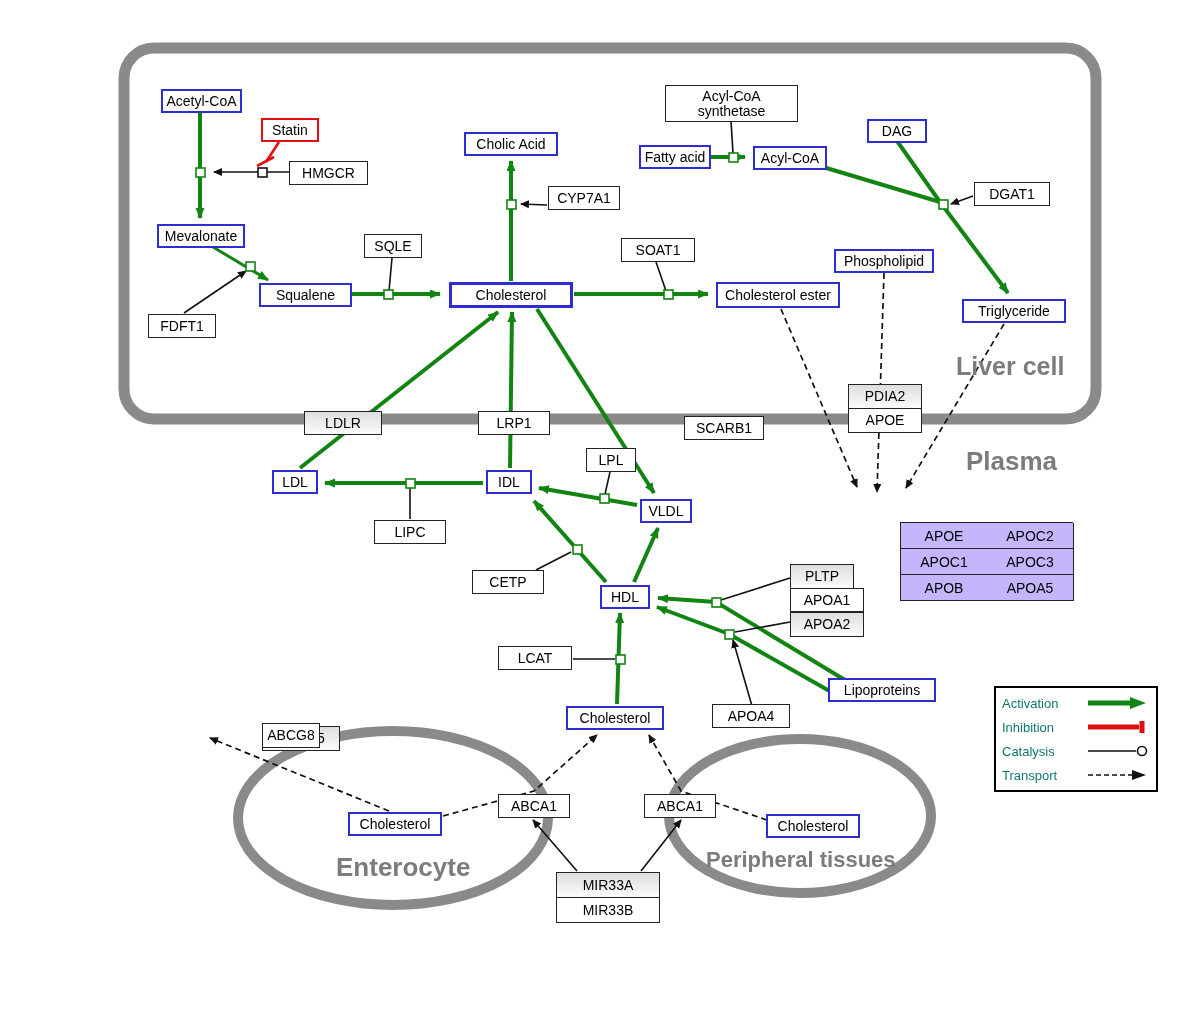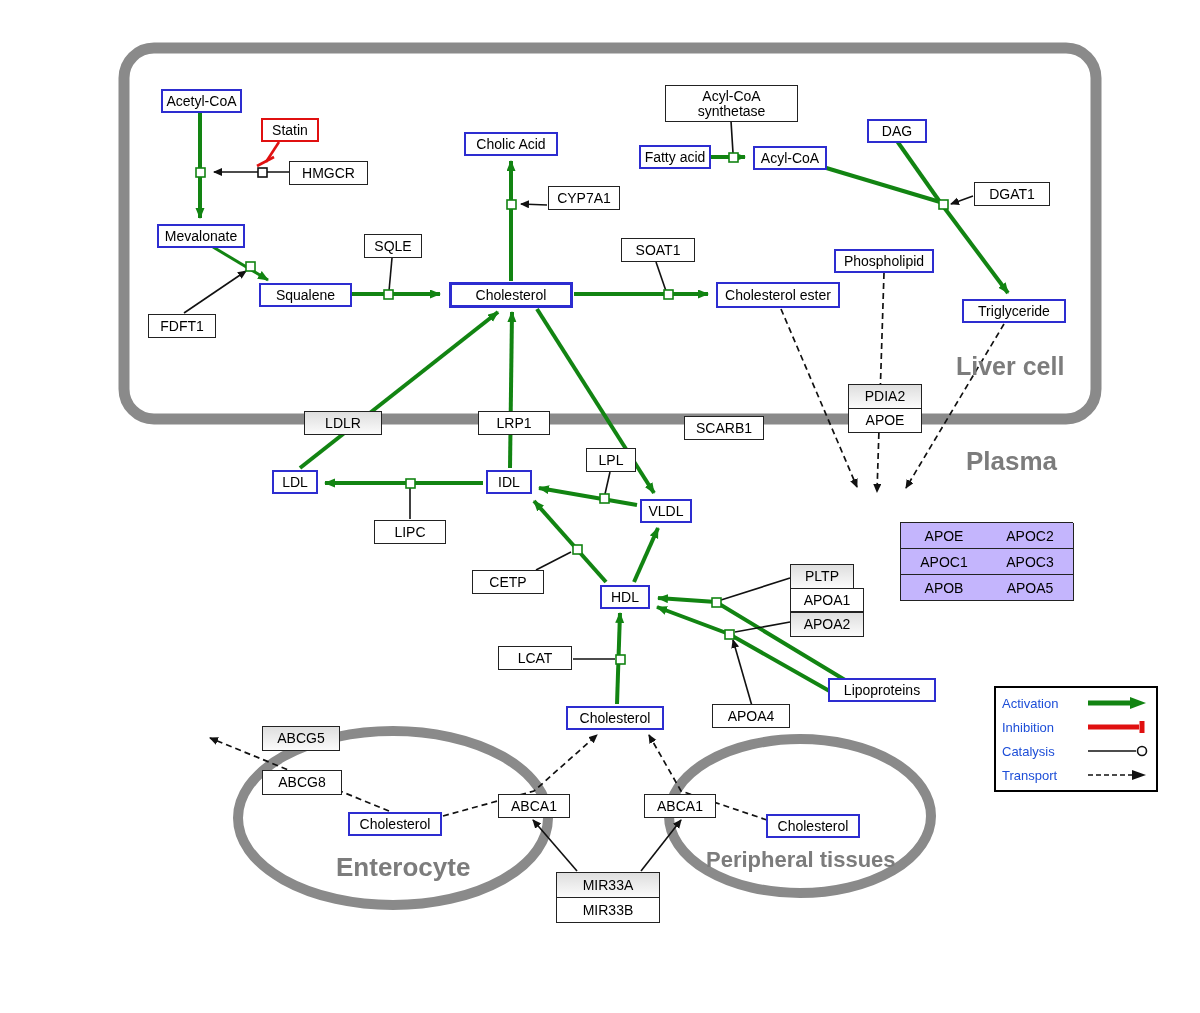--- a/index.html
+++ b/index.html
@@ -17,21 +17,21 @@
   .shade{background:linear-gradient(180deg,#dedede,#fbfbfb);}
   .two-line{height:37px;}
   .rlabel{position:absolute;font-weight:bold;color:#7c7c7c;z-index:2;}
   .apo{position:absolute;left:900px;top:522px;display:grid;grid-template-columns:86px 86px;
        z-index:2;border-left:1px solid #222;border-top:1px solid #222;}
   .apo-cell{width:86px;height:25px;display:flex;align-items:center;justify-content:center;
        font-size:14px;background:#c4b5fd;border-right:1px solid #222;border-bottom:1px solid #222;}
   .legend{position:absolute;left:994px;top:686px;width:164px;height:106px;border:2px solid #000;
        background:#fff;z-index:3;box-sizing:border-box;display:flex;flex-direction:column;
        justify-content:space-around;padding:3px 6px;}
-  .lg-row{display:flex;align-items:center;justify-content:space-between;font-size:13px;color:#1d4ed8;}
+  .lg-row{display:flex;align-items:center;justify-content:space-between;font-size:13px;color:#0f766e;}
 </style>
 </head>
 <body>
 
 <svg class="canvas" width="1200" height="1013">
   <defs>
     <marker id="aG" markerUnits="userSpaceOnUse" markerWidth="13" markerHeight="11" refX="10" refY="4.5" orient="auto">
       <path d="M0,0 L11,4.5 L0,9 Z" fill="#128412"></path>
     </marker>
     <marker id="aK" markerUnits="userSpaceOnUse" markerWidth="11" markerHeight="9" refX="8" refY="4" orient="auto">
@@ -160,21 +160,21 @@
 <div class="box enz" style="left:644px;top:794px;width:72px">ABCA1</div>
 
 <div class="box cell shade" style="left:848px;top:384px;width:74px;height:25px">PDIA2</div>
 <div class="box cell" style="left:848px;top:408px;width:74px;height:25px">APOE</div>
 
 <div class="box cell shade" style="left:790px;top:564px;width:64px;height:25px">PLTP</div>
 <div class="box cell" style="left:790px;top:588px;width:74px;height:24px">APOA1</div>
 <div class="box cell shade" style="left:790px;top:612px;width:74px;height:25px">APOA2</div>
 
 <div class="box cell shade" style="left:262px;top:726px;width:78px;height:25px">ABCG5</div>
-<div class="box cell" style="left:262px;top:770px;width:80px;height:25px">ABCG8</div>
+<div class="box cell" style="left:262px;top:723px;width:58px;height:25px">ABCG8</div>
 
 <div class="box cell shade" style="left:556px;top:872px;width:104px;height:26px">MIR33A</div>
 <div class="box cell" style="left:556px;top:897px;width:104px;height:26px">MIR33B</div>
 
 <div class="apo">
   <div class="apo-cell">APOE</div>
   <div class="apo-cell">APOC2</div>
   <div class="apo-cell">APOC1</div>
   <div class="apo-cell">APOC3</div>
   <div class="apo-cell">APOB</div>

